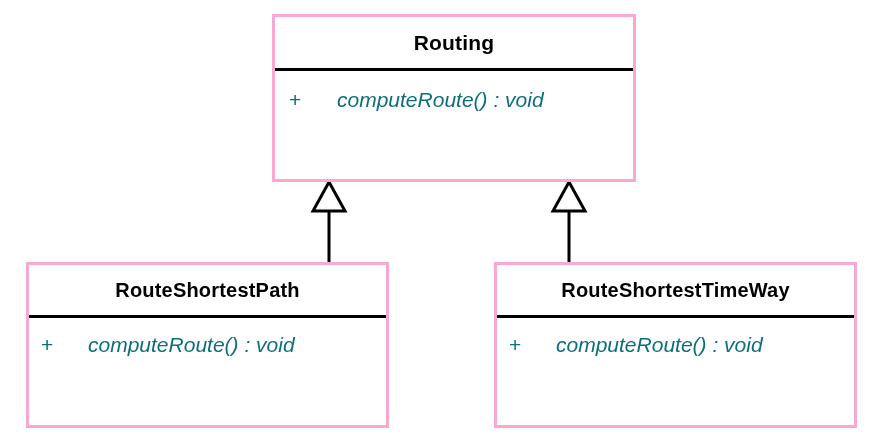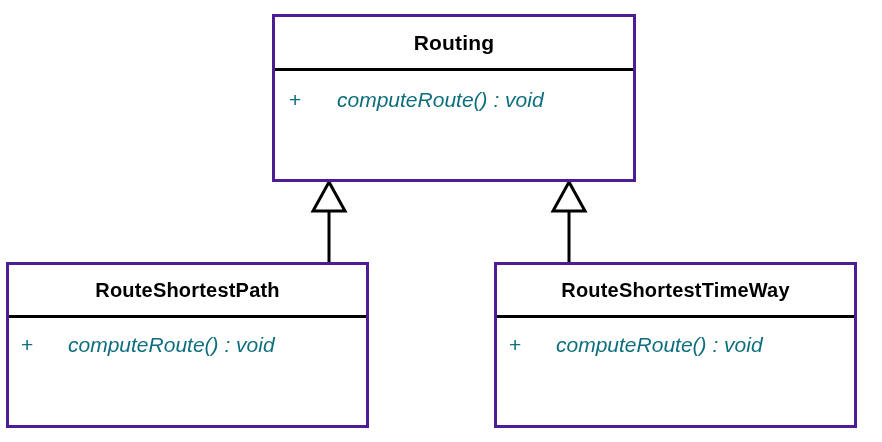--- a/index.html
+++ b/index.html
@@ -18,21 +18,21 @@
     position: relative;
     width: 882px;
     height: 442px;
     background: #ffffff;
   }
 
   
   .uml-class {
     position: absolute;
     background: #ffffff;
-    border: 3px solid #4c1d95;
+    border: 3px solid #f9a8d4;
     box-sizing: border-box;
   }
 
   .uml-title {
     display: flex;
     align-items: center;
     justify-content: center;
     box-sizing: border-box;
     width: 100%;
     font-weight: bold;
@@ -101,21 +101,21 @@
   .uml-subclass .uml-compartment {
     height: 107px;
     padding-top: 15px;
   }
   .uml-subclass .uml-member {
     font-size: 21px;
     padding-left: 12px;
   }
   .uml-subclass .uml-visibility { width: 47px; }
 
-  #class-route-shortest-path { left: 6px; }
+  #class-route-shortest-path { left: 26px; }
   #class-route-shortest-time-way { left: 494px; }
 
   
   .generalization {
     position: absolute;
     left: 0;
     top: 0;
     width: 882px;
     height: 442px;
     pointer-events: none;

